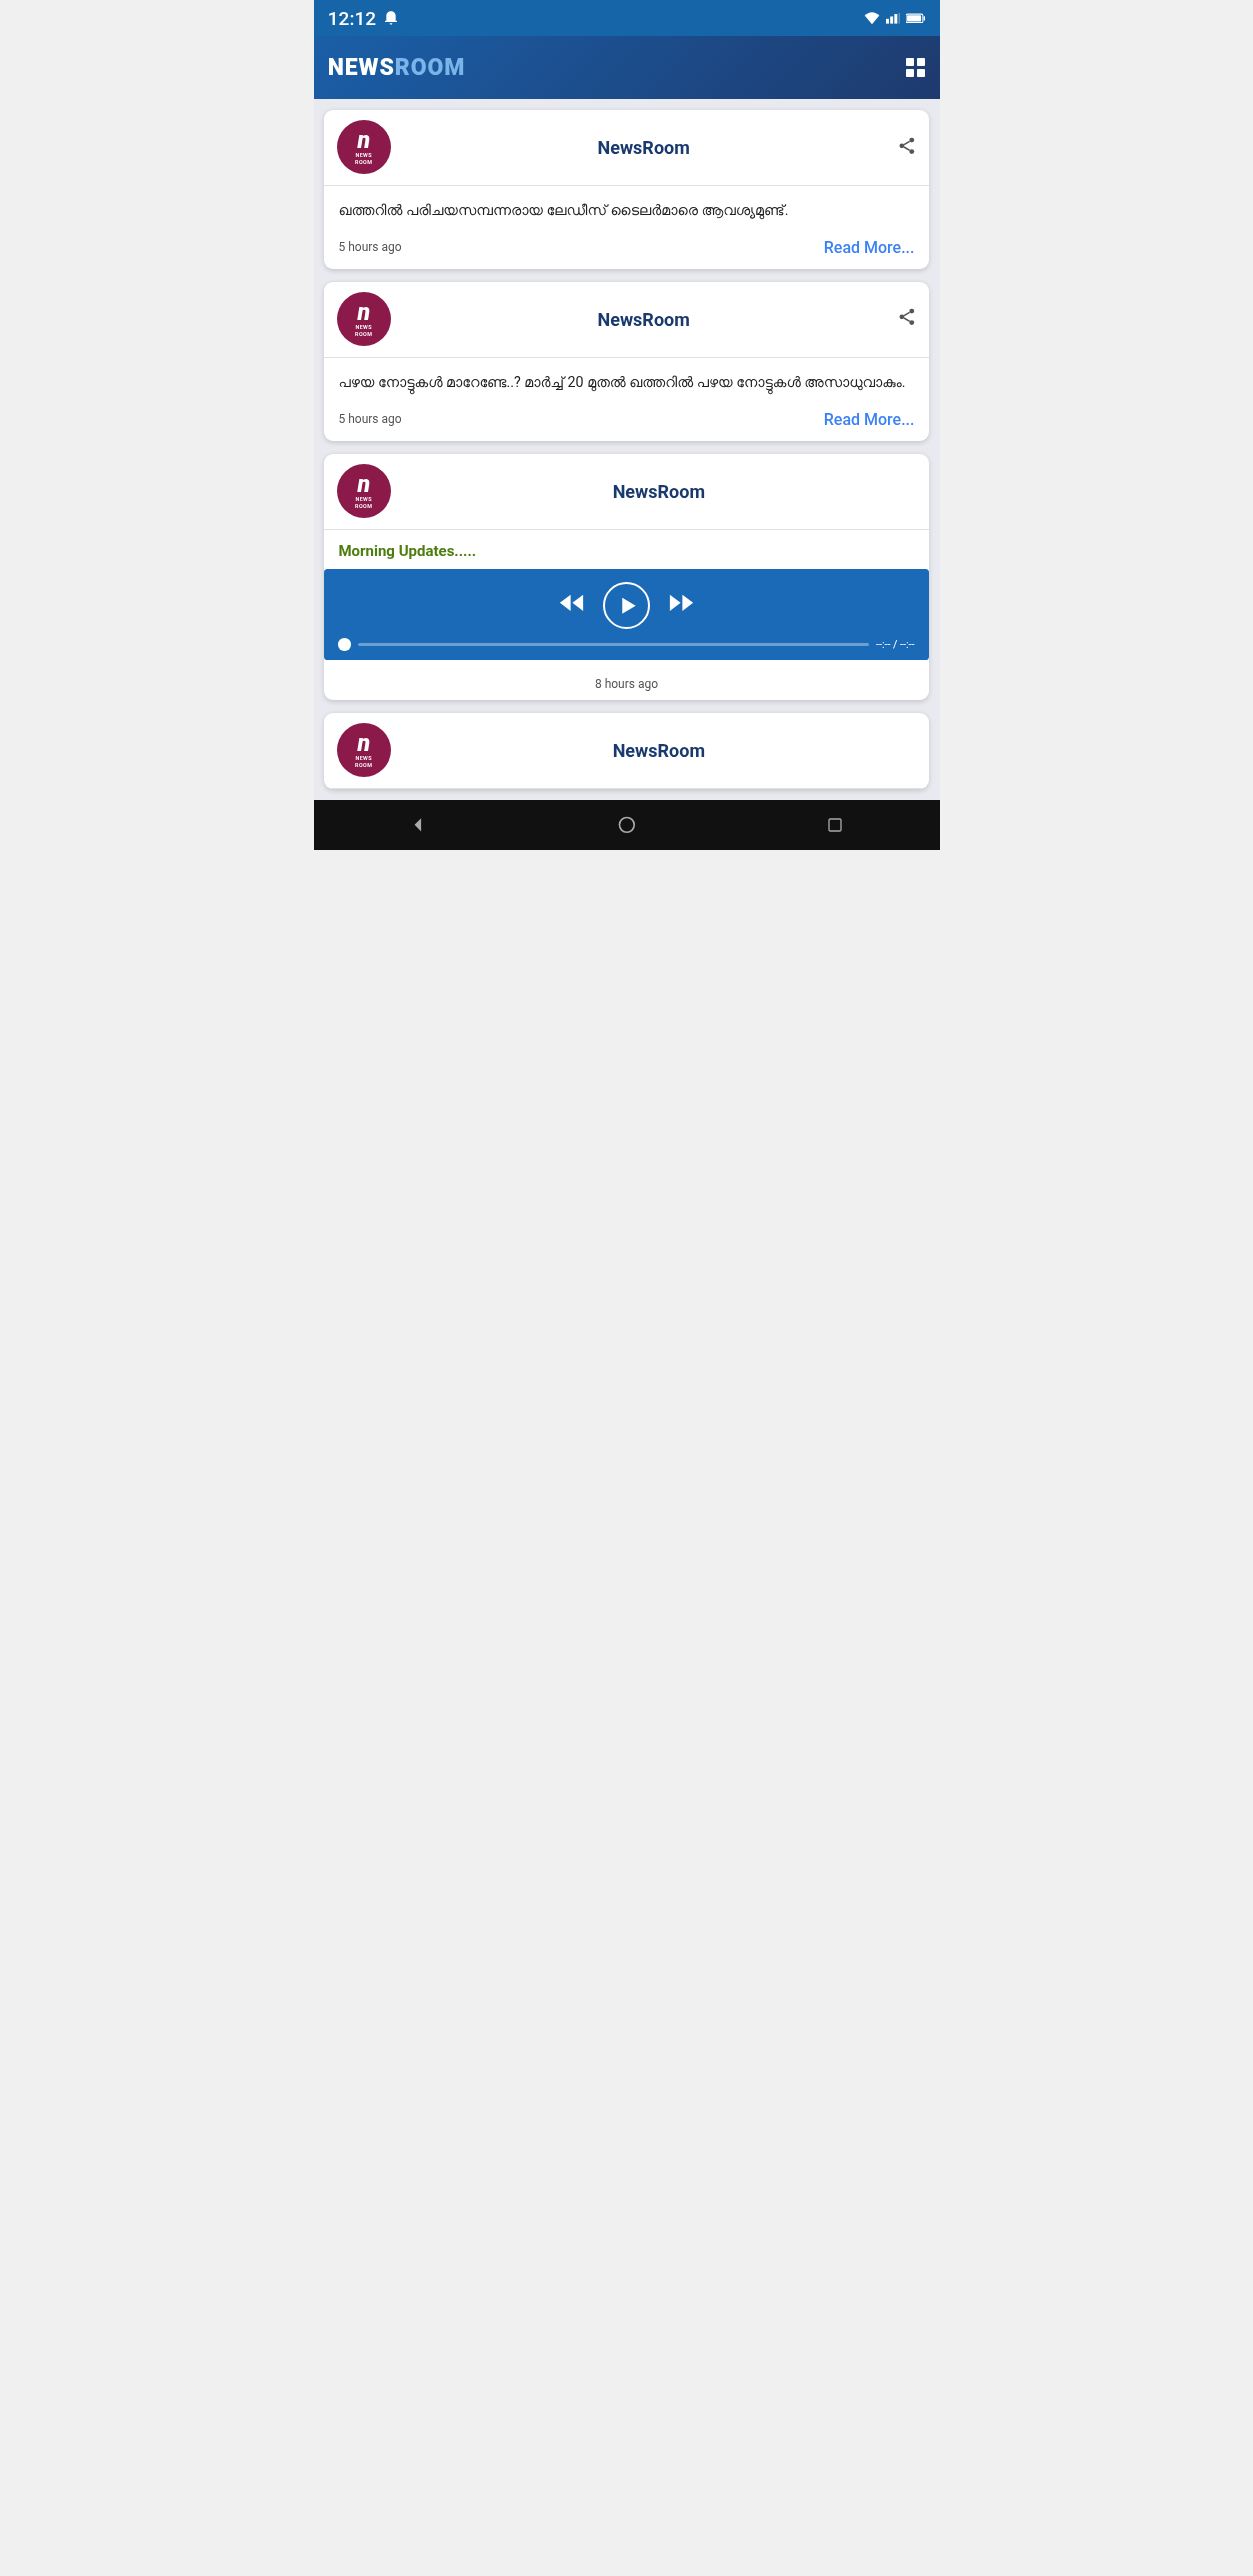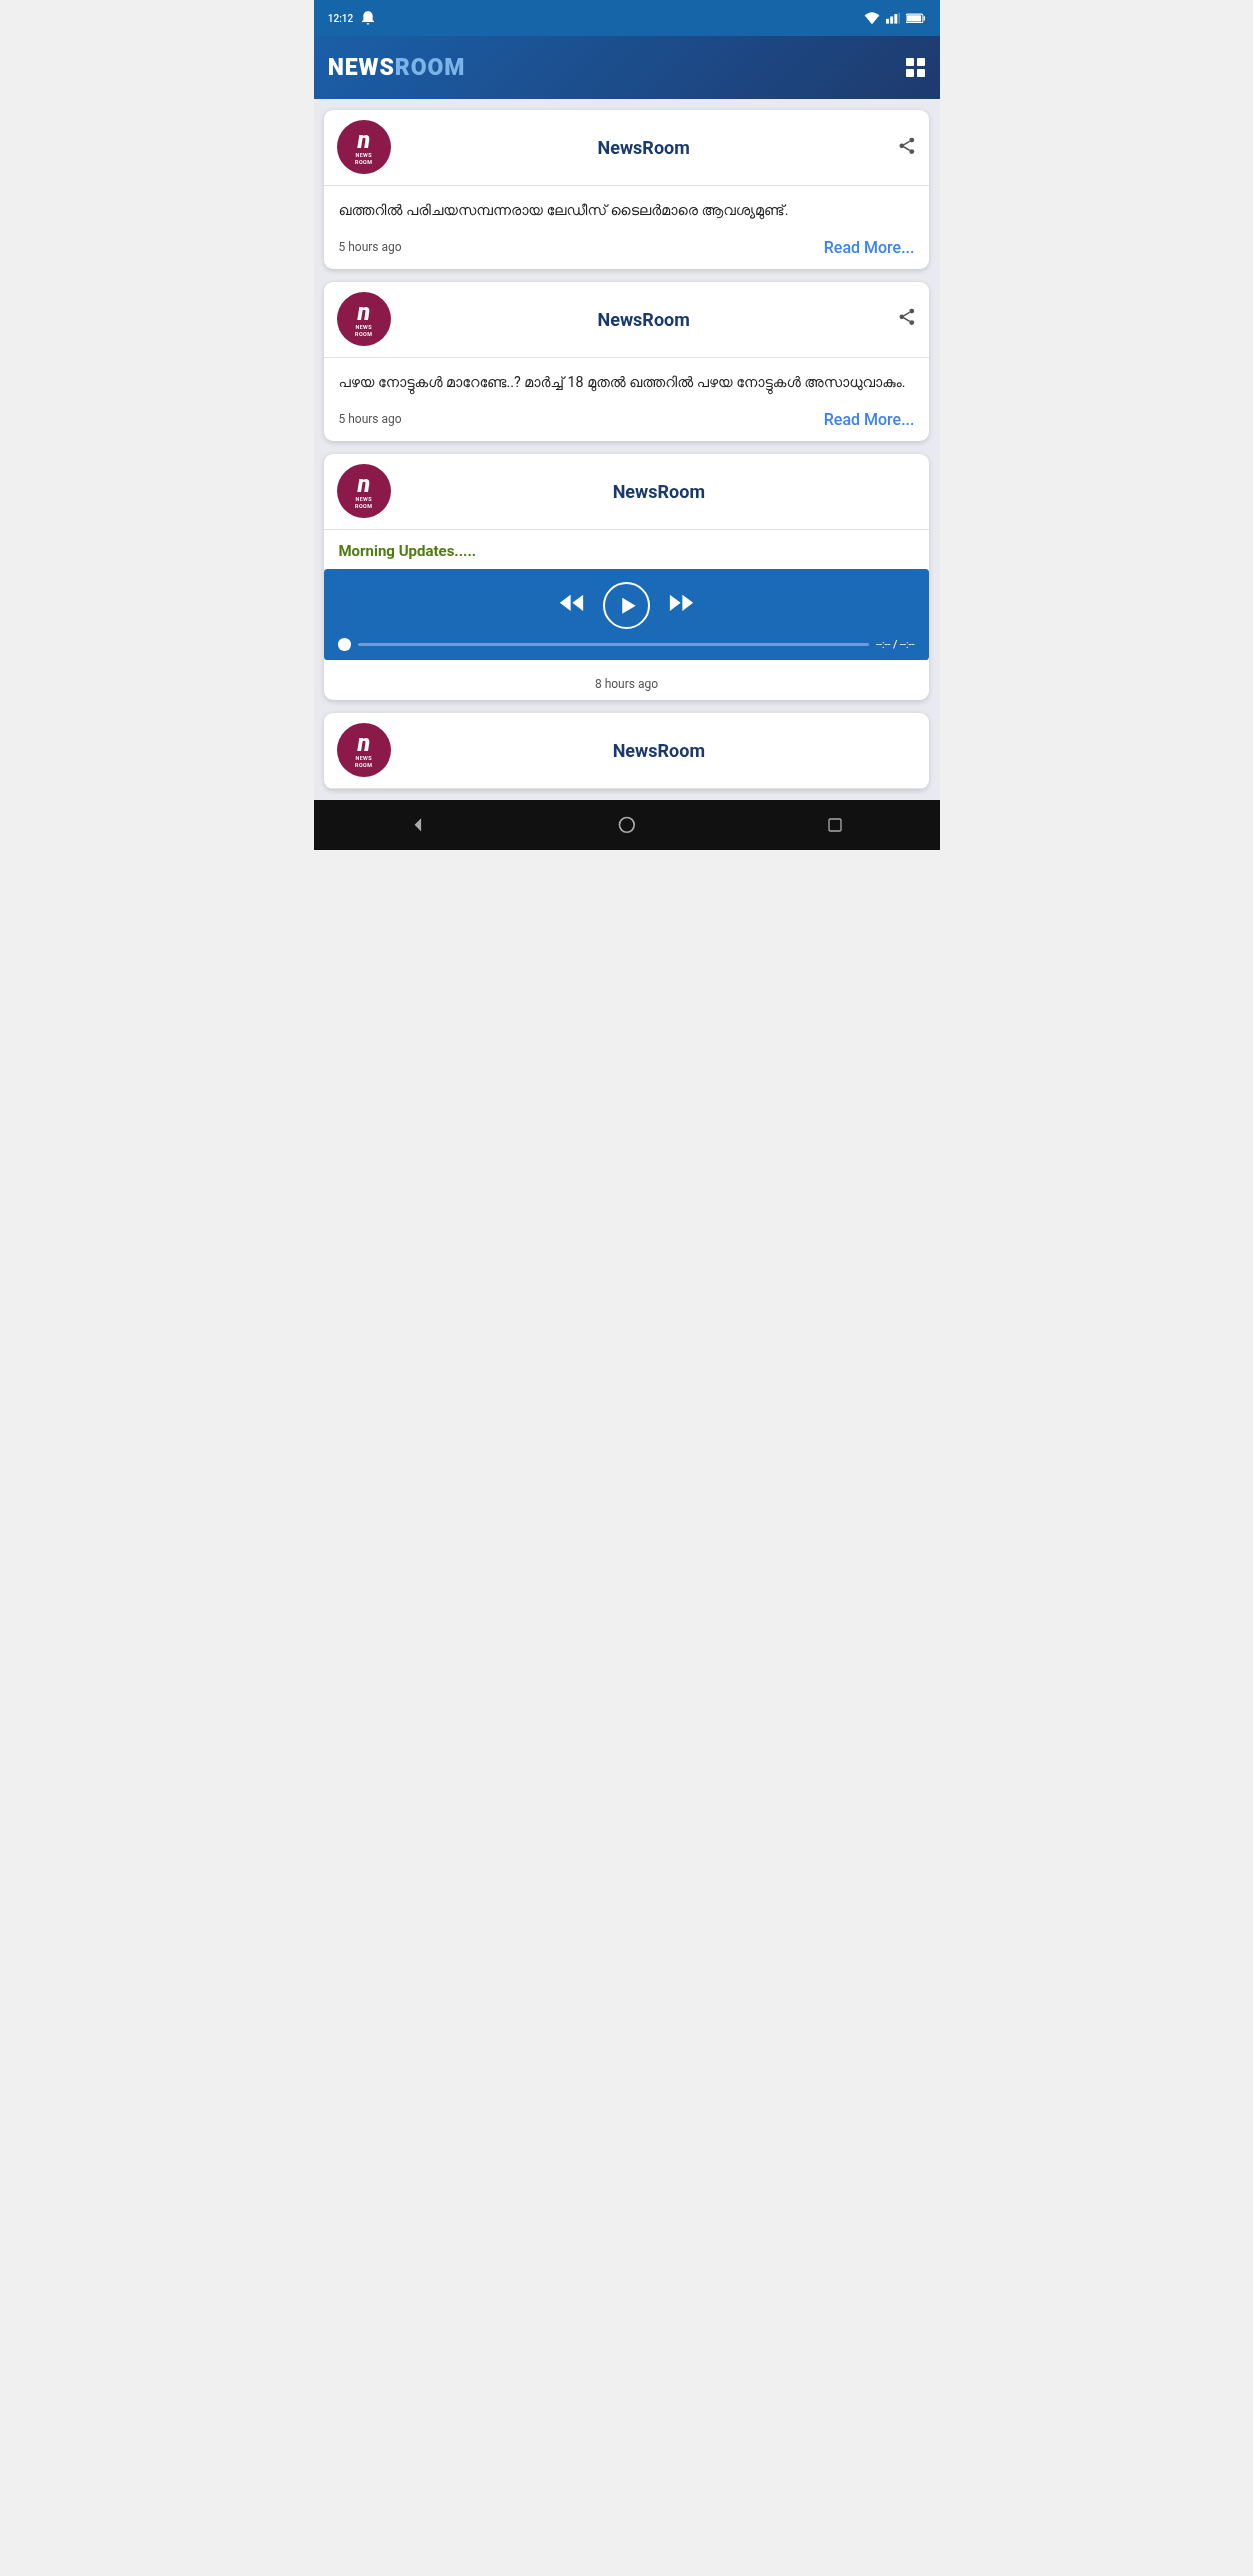--- a/index.html
+++ b/index.html
@@ -22,21 +22,21 @@
       background-color: #1565a8;
       display: flex;
       justify-content: space-between;
       align-items: center;
       padding: 7.2px 14.3px;
       height: 36px;
     }
 
     .status-time {
       color: white;
-      font-size: 10px;
+      font-size: 19px;
       font-weight: 500;
       display: flex;
       align-items: center;
       gap: 7.2px;
     }
 
     .status-icons {
       display: flex;
       align-items: center;
       gap: 5.4px;
@@ -394,21 +394,21 @@
         <svg width="19.7" height="19.7" viewBox="0 0 24 24" fill="#555">
           <circle cx="18" cy="5" r="3"></circle>
           <circle cx="6" cy="12" r="3"></circle>
           <circle cx="18" cy="19" r="3"></circle>
           <line x1="8.59" y1="13.51" x2="15.42" y2="17.49" stroke="#555" stroke-width="2"></line>
           <line x1="15.41" y1="6.51" x2="8.59" y2="10.49" stroke="#555" stroke-width="2"></line>
         </svg>
       </div>
     </div>
     <div class="card-body">
-      <div class="card-content-text">പഴയ നോട്ടുകൾ മാറേണ്ടേ..? മാർച്ച് 18 മുതൽ ഖത്തറിൽ പഴയ നോട്ടുകൾ അസാധുവാകും.</div>
+      <div class="card-content-text">പഴയ നോട്ടുകൾ മാറേണ്ടേ..? മാർച്ച് 20 മുതൽ ഖത്തറിൽ പഴയ നോട്ടുകൾ അസാധുവാകും.</div>
       <div class="card-footer">
         <span class="time-ago">5 hours ago</span>
         <span class="read-more">Read More...</span>
       </div>
     </div>
   </div>
 
   <div class="audio-card">
     <div class="audio-card-header">
       <div class="news-logo">

